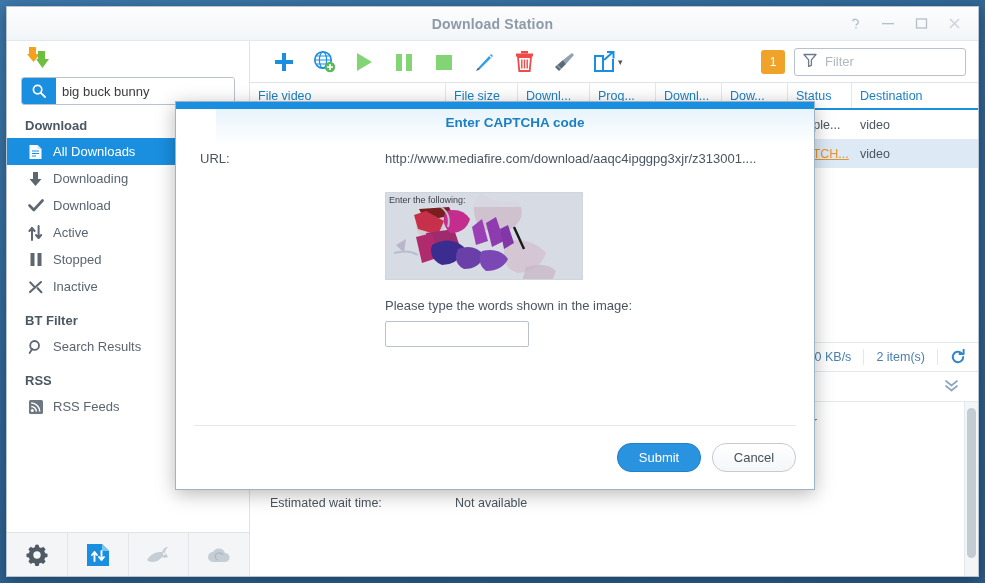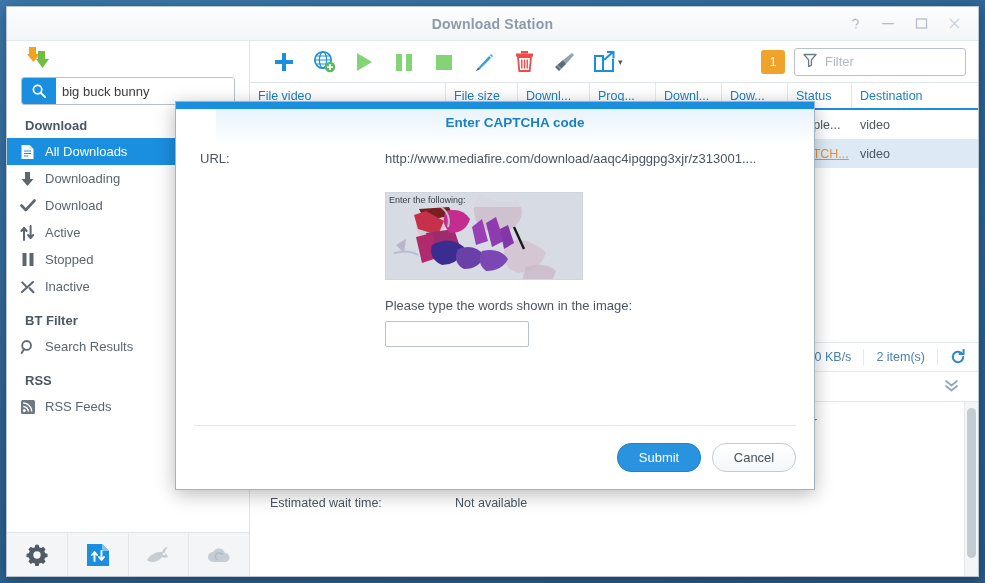--- a/index.html
+++ b/index.html
@@ -81,21 +81,21 @@
     padding:0 6px;
   }
 
   .nav-group { margin-top:10px; }
   .nav-head {
     font-weight:bold; font-size:13px; color:#4b5763;
     padding:3px 0 5px 18px;
   }
   .nav-item {
     height:27px; display:flex; align-items:center;
-    padding-left:12px; gap:9px; color:#5a6570; font-size:13px;
+    padding-left:20px; gap:9px; color:#5a6570; font-size:13px;
     cursor:pointer;
   }
   .nav-item.selected { background:#1a8fe0; color:#ffffff; }
   .nav-item .ico { width:17px; height:17px; flex:0 0 17px; display:flex; align-items:center; justify-content:center; }
   .nav-item .ico svg { display:block; }
 
   
   #taskbar {
     position:absolute; left:0; right:0; bottom:0; height:44px;
     background:#f3f5f7; border-top:1px solid #dfe4e9;

